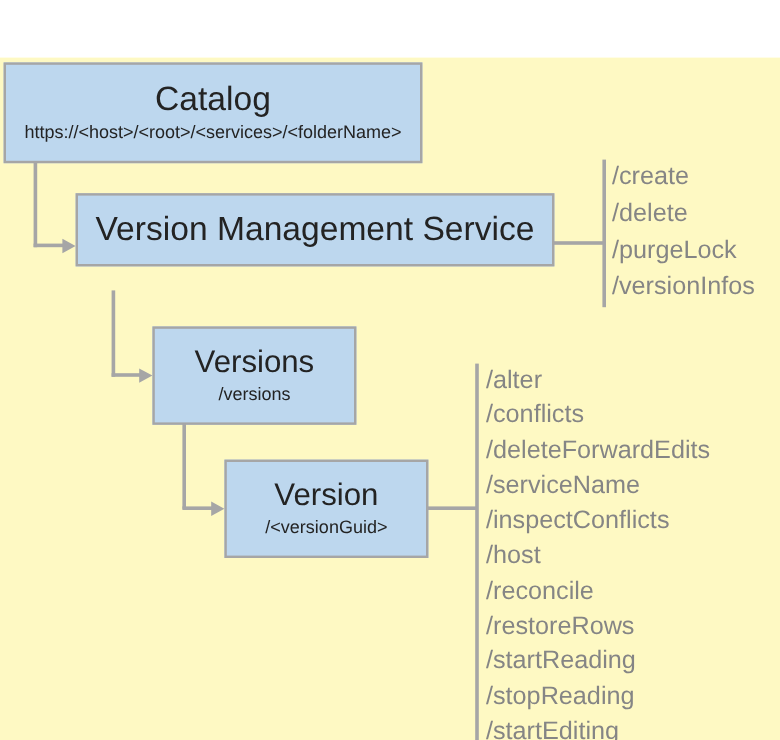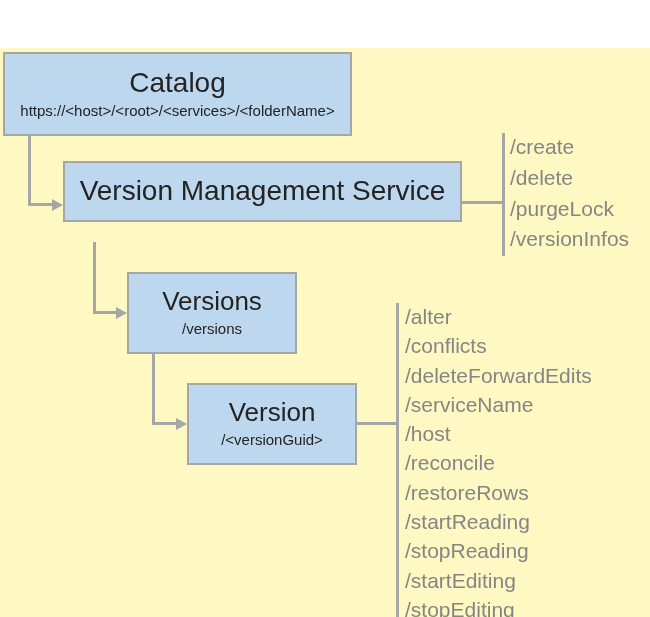--- a/index.html
+++ b/index.html
@@ -143,20 +143,21 @@
       <div class="op">/delete</div>
       <div class="op">/purgeLock</div>
       <div class="op">/versionInfos</div>
     </div>
 
   <div class="ops" id="version-ops">
       <div class="op">/alter</div>
       <div class="op">/conflicts</div>
       <div class="op">/deleteForwardEdits</div>
       <div class="op">/serviceName</div>
+      <div class="op">/inspectConflicts</div>
       <div class="op">/host</div>
       <div class="op">/reconcile</div>
       <div class="op">/restoreRows</div>
       <div class="op">/startReading</div>
       <div class="op">/stopReading</div>
       <div class="op">/startEditing</div>
       <div class="op">/stopEditing</div>
     </div>
 
 </div>

